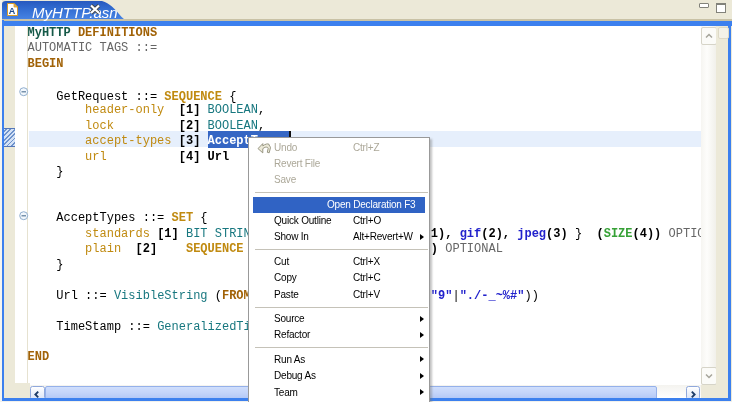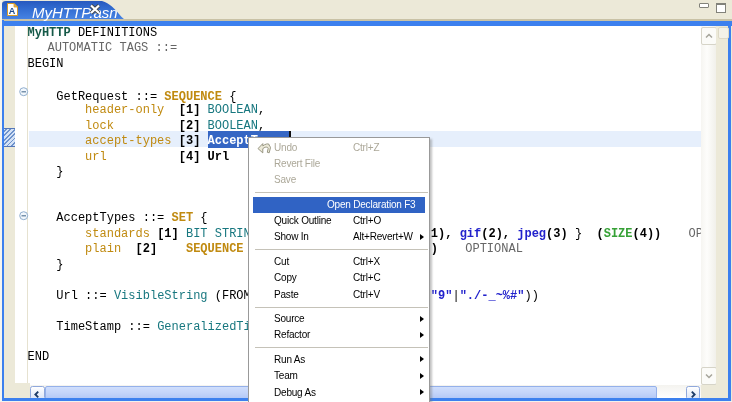--- a/index.html
+++ b/index.html
@@ -5,23 +5,23 @@
  font-family:"Liberation Sans",sans-serif;}
 .abs{position:absolute;}
 
 #code{position:absolute;left:0;top:26px;width:701px;height:359px;overflow:hidden;
  font-family:"Liberation Mono",monospace;font-size:12px;line-height:15.45px;}
 .ln{position:absolute;left:27.5px;white-space:pre;}
 .b{font-weight:bold;}
 .kw{color:#c08a10;font-weight:bold;}      
 .id{color:#c08a10;}                        
 .ty{color:#17777f;}                        
-.pu{color:#000000;font-weight:normal;}       
+.pu{color:#a16207;font-weight:bold;}       
 .gn{color:#155948;font-weight:bold;}       
-.gy{color:#666666;margin-left:20px;}                        
+.gy{color:#666666;}                        
 .bl{color:#2222cc;font-weight:bold;}                        
 .gr{color:#36a136;font-weight:bold;}       
 .sel{background:#3566c4;color:#ffffff;font-weight:bold;}
 
 #menu{position:absolute;left:248px;top:137px;width:180px;height:280px;background:#ffffff;
  border:1px solid #999999;box-shadow:2px 2px 2px rgba(120,120,120,0.45);
  padding-top:1.5px;font-size:10px;color:#000;}
 .mi{position:relative;height:16.4px;line-height:16.4px;letter-spacing:-0.2px;}
 .mi .lb{position:absolute;left:25px;top:0;}
 .mi .ac{position:absolute;left:104px;top:0;}
@@ -191,20 +191,20 @@
       <span class="ar"></span>
     </div>
  <div class="msep">
       <div></div>
     </div>
  <div class="mi">
       <span class="lb">Run As</span>
       <span class="ar"></span>
     </div>
  <div class="mi">
+      <span class="lb">Debug As</span>
+      <span class="ar"></span>
+    </div>
+ <div class="mi">
       <span class="lb">Team</span>
       <span class="ar"></span>
     </div>
- <div class="mi">
-      <span class="lb">Debug As</span>
-      <span class="ar"></span>
-    </div>
 </div>
 
 </body></html>

